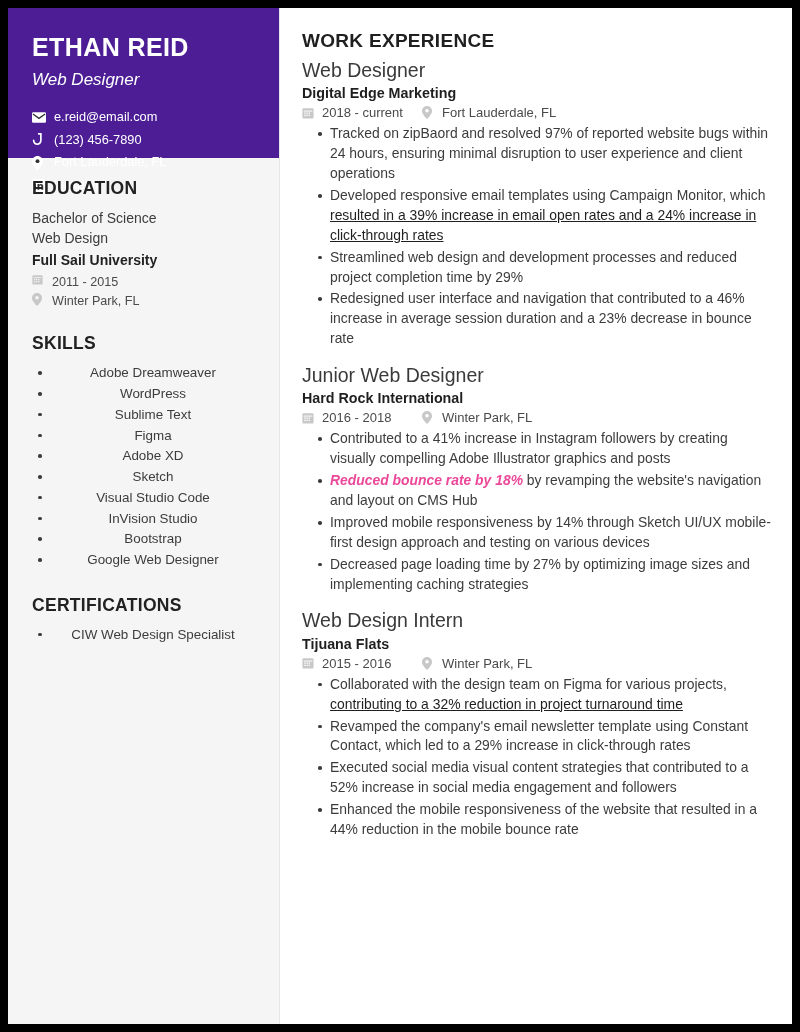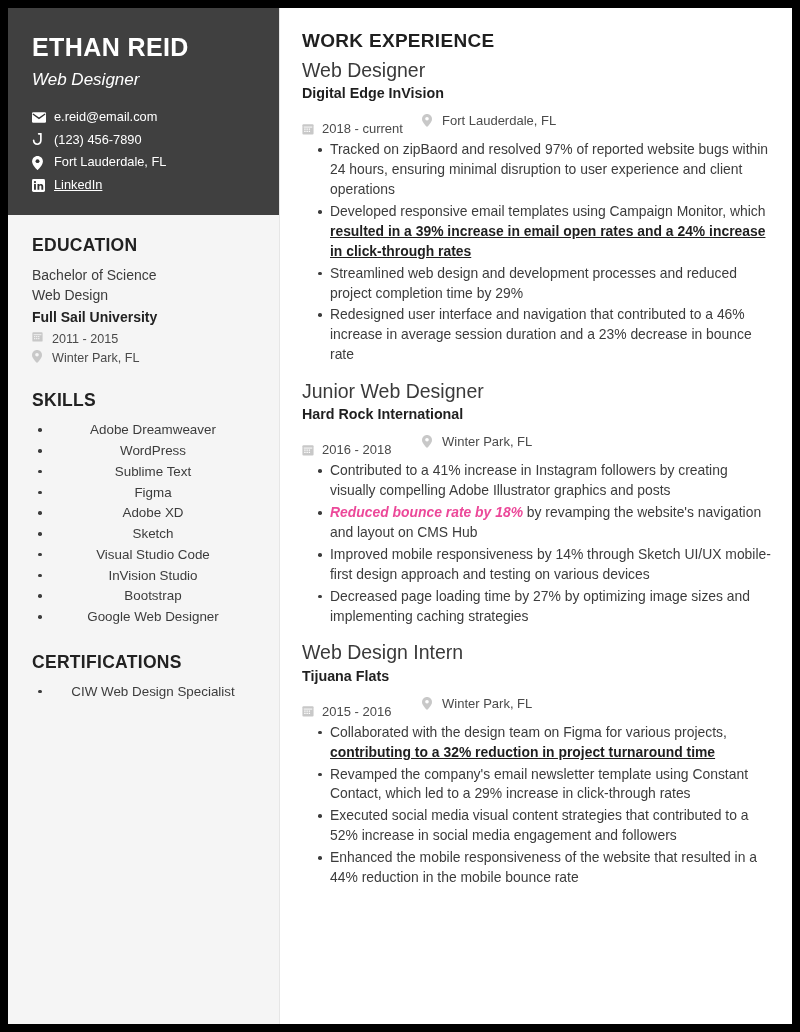--- a/index.html
+++ b/index.html
@@ -17,24 +17,24 @@
     overflow:hidden;
   }
   
   .sidebar{
     width:271px;min-width:271px;
     background:#f5f5f5;
     position:relative;
     border-right:1px solid #e6e6e6;
   }
   .side-header{
-    background:#404040;
+    background:#4c1d95;
     padding:26px 24px 22px 24px;
     box-sizing:border-box;
-    height:207px;
+    height:150px;
   }
   .name{
     color:#ffffff;
     font-size:25px;
     font-weight:bold;
     letter-spacing:.4px;
     line-height:1.1;
     margin:0 0 8px 0;
   }
   .role{
@@ -106,37 +106,37 @@
   }
   .job-company{
     font-size:14.3px;color:#1f1f1f;font-weight:bold;
     line-height:1.4;margin:1px 0 0 0;
   }
   .job-meta{
     display:flex;align-items:center;
     font-size:13px;color:#4a4a4a;
     margin:2px 0 4px 0;
   }
-  .job-meta .date{display:flex;align-items:center;min-width:120px;margin-top:16px;}
+  .job-meta .date{display:flex;align-items:center;min-width:120px;}
   .job-meta .loc{display:flex;align-items:center;}
   .job-meta .ico{width:16px;min-width:16px;margin-right:4px;display:inline-flex;align-items:center;}
   ul.job-bullets{margin:0;padding:0 0 0 28px;list-style:none;}
   ul.job-bullets li{
     position:relative;
     font-size:13.9px;color:#3c3c3c;
     line-height:1.43;
     margin-bottom:2px;
   }
   ul.job-bullets li:before{
     content:"";
     position:absolute;left:-12px;top:8px;
     width:3.6px;height:3.6px;border-radius:50%;
     background:#3c3c3c;
   }
-  .em-underline{font-weight:bold;text-decoration:underline;color:#1f1f1f;}
+  .em-underline{font-weight:normal;text-decoration:underline;color:#1f1f1f;}
   .em-italic{font-weight:bold;font-style:italic;color:#ec4899;}
   svg{display:block;}
 </style>
 </head>
 <body>
 
 <div class="page">
 
   <div class="sidebar">
 
@@ -245,21 +245,21 @@
       </div>
 
     </div>
   </div>
 
   <div class="main">
     <div class="main-heading">WORK EXPERIENCE</div>
     <div id="job-list">
         <div class="job">
           <div class="job-title">Web Designer</div>
-          <div class="job-company">Digital Edge InVision</div>
+          <div class="job-company">Digital Edge Marketing</div>
           <div class="job-meta">
             <span class="date">
               <span class="ico">
                 <svg width="12" height="12" viewBox="0 0 14 14">
                   <rect x="0.5" y="1.5" width="13" height="12" rx="1.2" fill="#c8c8c8"></rect>
                   <rect x="2" y="4.2" width="10" height="1.1" fill="#ffffff"></rect>
                   <rect x="2.6" y="6.4" width="1.6" height="1.5" fill="#ffffff"></rect>
                   <rect x="5.2" y="6.4" width="1.6" height="1.5" fill="#ffffff"></rect>
                   <rect x="7.8" y="6.4" width="1.6" height="1.5" fill="#ffffff"></rect>
                   <rect x="2.6" y="9" width="1.6" height="1.5" fill="#ffffff"></rect>

